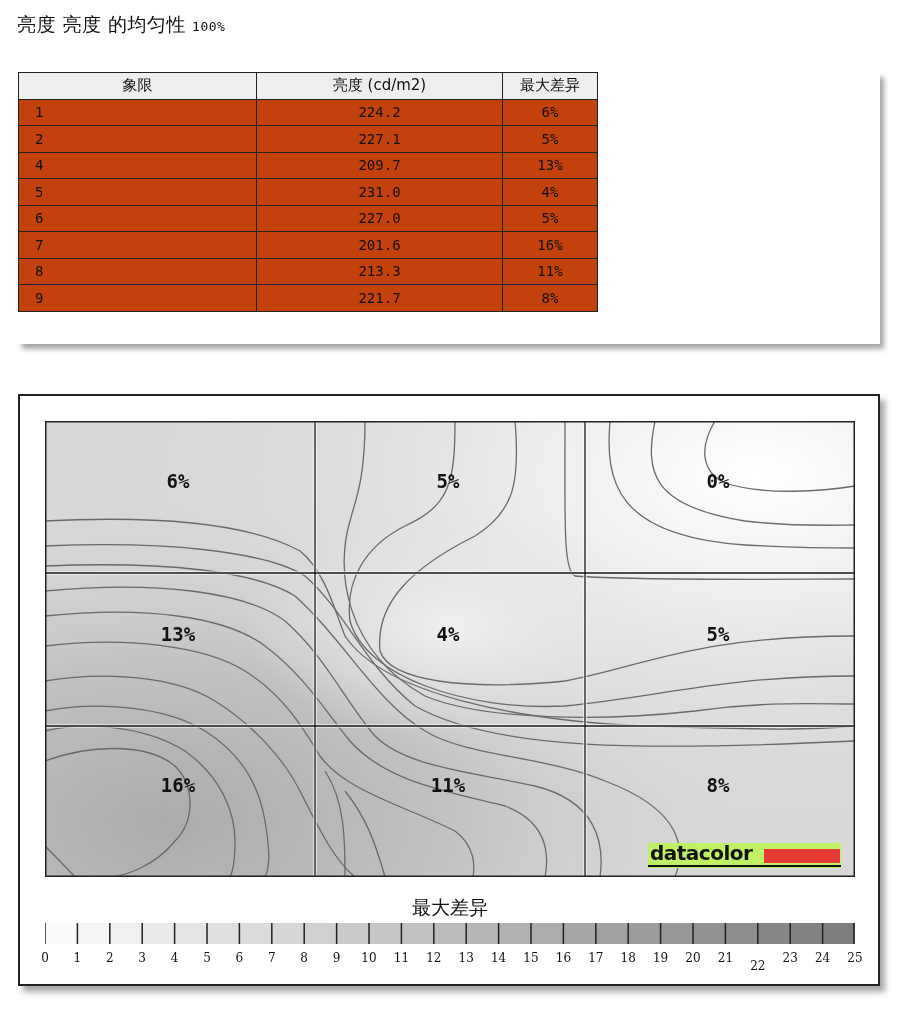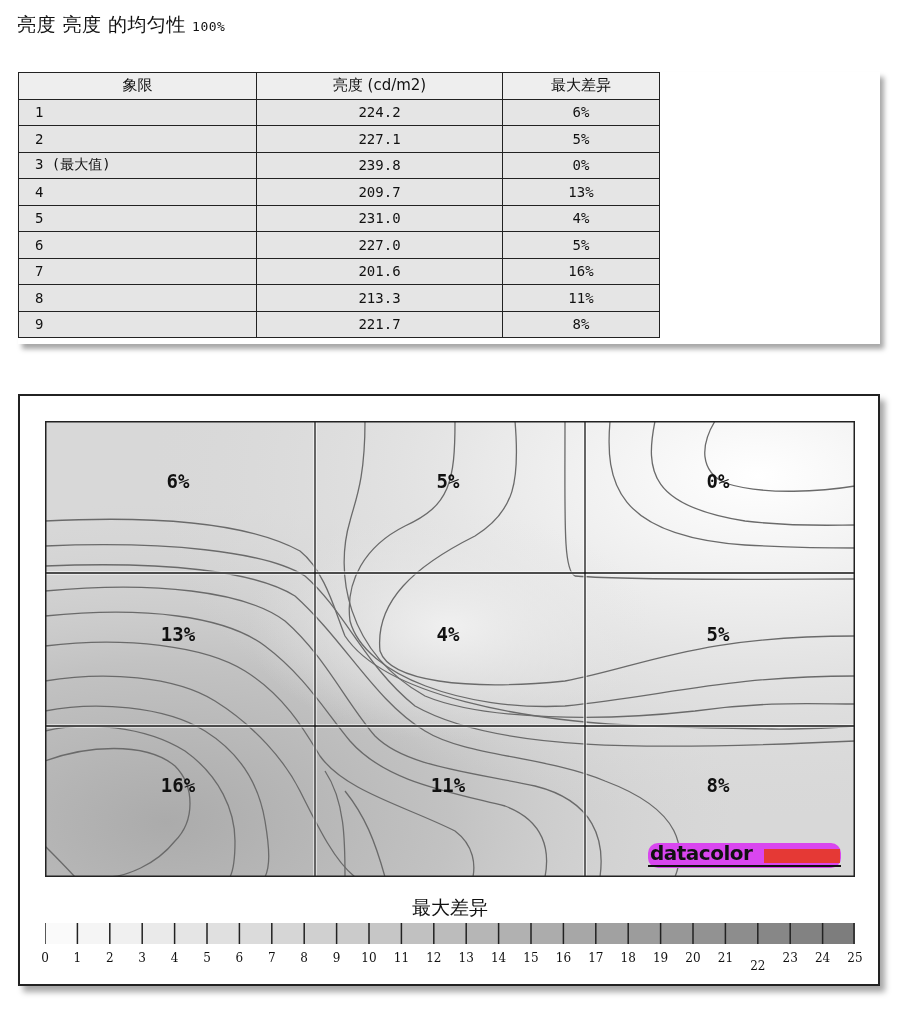--- a/index.html
+++ b/index.html
@@ -1,32 +1,32 @@
 <!DOCTYPE html>
 <html><head>
 <meta charset="utf-8">
 <style>
   html, body { margin:0; padding:0; background:#ffffff; }
   body { width:900px; height:1009px; position:relative; overflow:hidden; font-family:"DejaVu Sans", sans-serif; color:#111; }
   .title { position:absolute; left:17px; top:12px; font-size:19px; letter-spacing:0.5px; }
   .title .pct { font-family:"DejaVu Sans Mono", monospace; font-size:13px; margin-left:6px; }
   .table-shadow { position:absolute; left:18px; top:72px; width:862px; height:272px; box-shadow:4px 5px 5px rgba(0,0,0,0.35); background:#fff; }
-  table { position:absolute; left:18px; top:72px; border-collapse:collapse; width:642px; background:#e5e5e5; }
+  table { position:absolute; left:18px; top:72px; border-collapse:collapse; width:580px; background:#c2410c; }
   th, td { border:1.5px solid #222; height:25.5px; padding:0; font-size:14px; }
   th { background:#eeeeee; font-weight:normal; text-align:center; font-size:15px; }
   td.c1 { width:221px; padding-left:16px; text-align:left; font-family:"DejaVu Sans Mono", monospace; font-size:14px; }
   td.c2 { width:245px; text-align:center; font-family:"DejaVu Sans Mono", monospace; }
   td.c3 { text-align:center; font-family:"DejaVu Sans Mono", monospace; }
 
   .chart-frame { position:absolute; left:18px; top:394px; width:862px; height:592px; border:2px solid #222; box-sizing:border-box; background:#fff; box-shadow:5px 6px 6px rgba(0,0,0,0.35); }
   .plot { position:absolute; left:45px; top:421px; width:810px; height:456px; }
   .plot svg { position:absolute; left:0; top:0; }
   .cell-label { position:absolute; font-family:"DejaVu Sans Mono", monospace; font-weight:bold; font-size:19px; transform:translate(-50%,-50%); color:#111; }
 
-  .logo { position:absolute; left:648px; top:843px; width:193px; height:25px; background:#d946ef;border-radius:10px; }
+  .logo { position:absolute; left:648px; top:843px; width:193px; height:25px; background:#bef264; }
   .logo-text { position:absolute; left:2px; top:-2px; font-family:"DejaVu Sans", sans-serif; font-weight:bold; font-size:20px; color:#111; letter-spacing:-0.5px; }
   .logo-bar { position:absolute; left:116px; top:6px; width:76px; height:14px; background:#e53935; }
   .logo-underline { position:absolute; left:0; top:22px; width:193px; height:2px; background:#111; }
 
   .legend-title { position:absolute; left:0; width:900px; top:895px; text-align:center; font-size:19px; }
   .legend-bar { position:absolute; left:45px; top:923px; width:810px; height:21px; }
   .legend-ticks { position:absolute; left:45px; top:951px; width:810px; height:16px; }
   .tick-label { position:absolute; font-family:"DejaVu Serif", serif; font-size:12px; transform:translateX(-50%); }
 </style>
 </head>
@@ -48,25 +48,20 @@
   <tbody id="tbody">
       <tr>
         <td class="c1">1</td>
         <td class="c2">224.2</td>
         <td class="c3">6%</td>
       </tr>
       <tr>
         <td class="c1">2</td>
         <td class="c2">227.1</td>
         <td class="c3">5%</td>
-      </tr>
-      <tr>
-        <td class="c1">3 (最大值)</td>
-        <td class="c2">239.8</td>
-        <td class="c3">0%</td>
       </tr>
       <tr>
         <td class="c1">4</td>
         <td class="c2">209.7</td>
         <td class="c3">13%</td>
       </tr>
       <tr>
         <td class="c1">5</td>
         <td class="c2">231.0</td>
         <td class="c3">4%</td>

